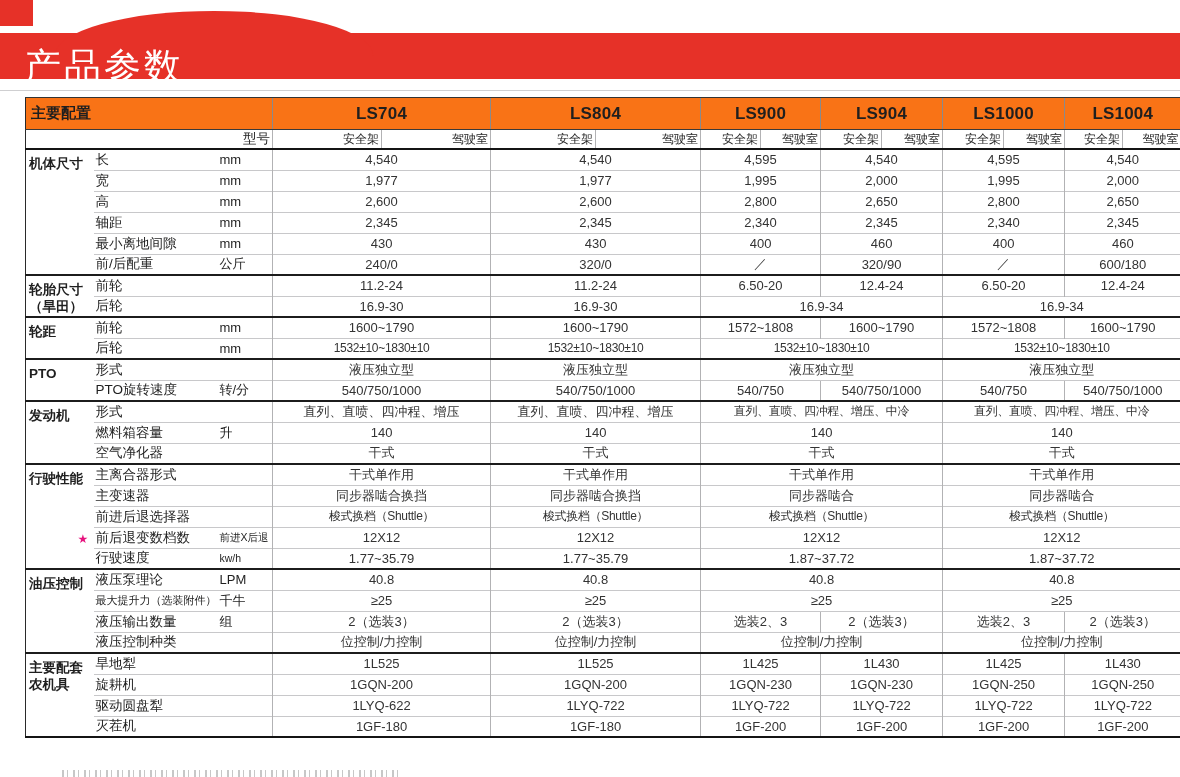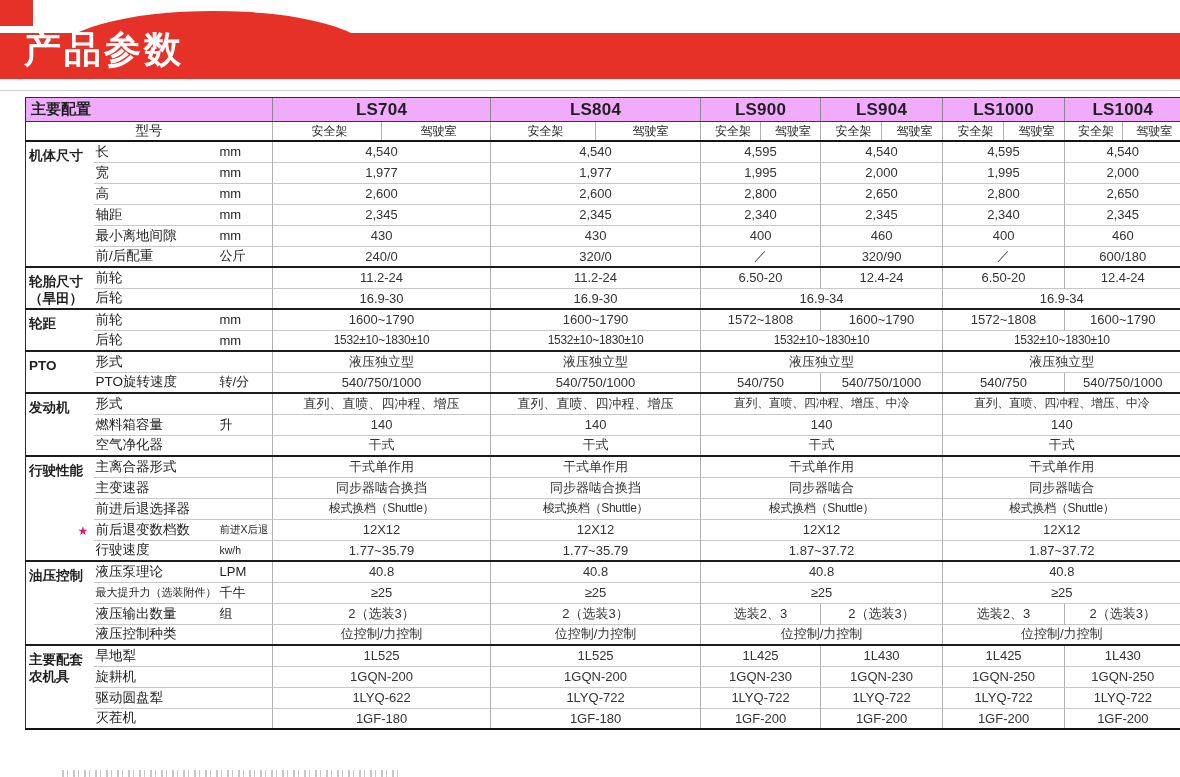--- a/index.html
+++ b/index.html
@@ -6,36 +6,36 @@
   body{
     width:1180px;height:777px;position:relative;background:#ffffff;
     font-family:"Liberation Sans","DejaVu Sans",sans-serif;
     overflow:hidden;color:#1f1f1f;
   }
   
   .corner-chip{position:absolute;left:0;top:0;width:33px;height:26px;background:#e63128;}
   .banner{position:absolute;left:0;top:33px;width:1180px;height:46px;background:#e63128;}
   .banner-dome{position:absolute;left:55px;top:11px;width:318px;height:50px;background:#e63128;
     border-radius:52% 52% 0 0 / 46px 46px 0 0;}
-  .banner-title{position:absolute;left:24px;top:31px;font-size:37px;font-weight:bold;color:#ffffff;
+  .banner-title{position:absolute;left:24px;top:48px;font-size:37px;font-weight:normal;color:#ffffff;
     letter-spacing:3px;line-height:1;z-index:3;}
   .under-rule{position:absolute;left:0;top:90px;width:1180px;height:1px;background:#cfcfd1;}
 
   
   .table-wrap{position:absolute;left:25px;top:97px;width:1155px;}
   table{border-collapse:collapse;table-layout:fixed;width:1155px;
     border-left:1.5px solid #2a2a2a;border-bottom:2.5px solid #141414;}
   th,td{overflow:hidden;white-space:nowrap;padding:0 2px;box-sizing:border-box;}
 
   
-  tr.hdr1 th{height:24px;background:#f0abfc;border-top:1px solid #333;border-bottom:1px solid #3a3a3a;}
+  tr.hdr1 th{height:32px;background:#f97316;border-top:1px solid #333;border-bottom:1px solid #3a3a3a;}
   th.config{ text-align:left;font-size:15px;font-weight:bold;padding-left:5px;}
   th.model{ font-size:17px;font-weight:bold;border-left:1px solid #8a8a8c;letter-spacing:0.2px;}
   
-  tr.hdr2 th{height:16px;border-bottom:2.5px solid #141414;font-weight:normal;}
+  tr.hdr2 th{height:16px;border-bottom:2.5px solid #141414;font-weight:normal;text-align:right;}
   th.model-label{font-size:13.5px;text-align:center;}
   th.variant{font-size:12px;border-left:1px solid #b2b2b4;padding-left:7px;}
 
   
   td{height:21px;font-size:13px;}
   td.cat{font-weight:bold;font-size:13.5px;vertical-align:top;padding-top:6px;padding-left:3px;
     white-space:pre-line;line-height:1.25;}
   td.name{font-size:13.5px;padding-left:2px;overflow:visible;position:relative;}
   td.name.small{font-size:11px;}
   td.unit{font-size:13px;}

